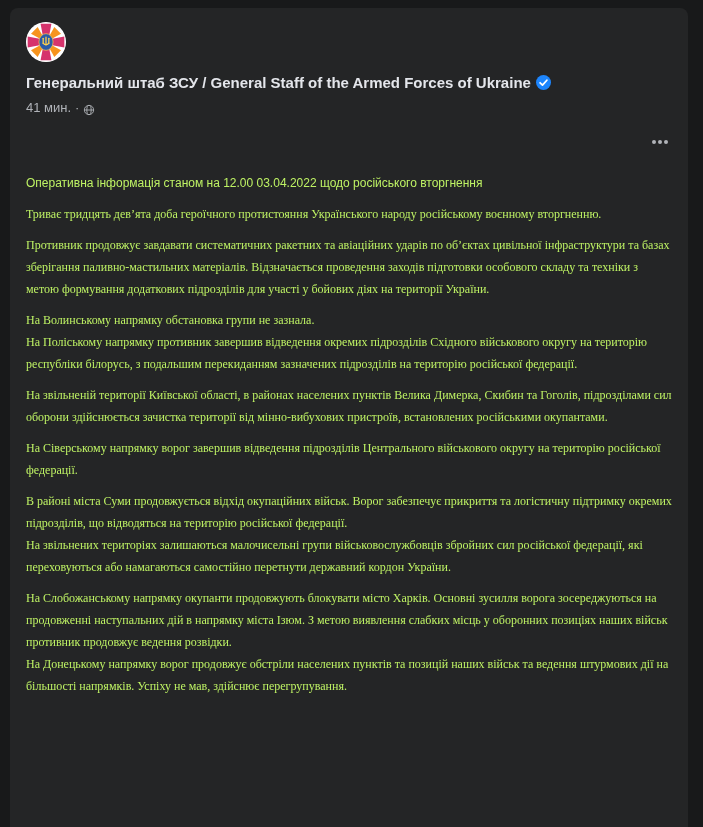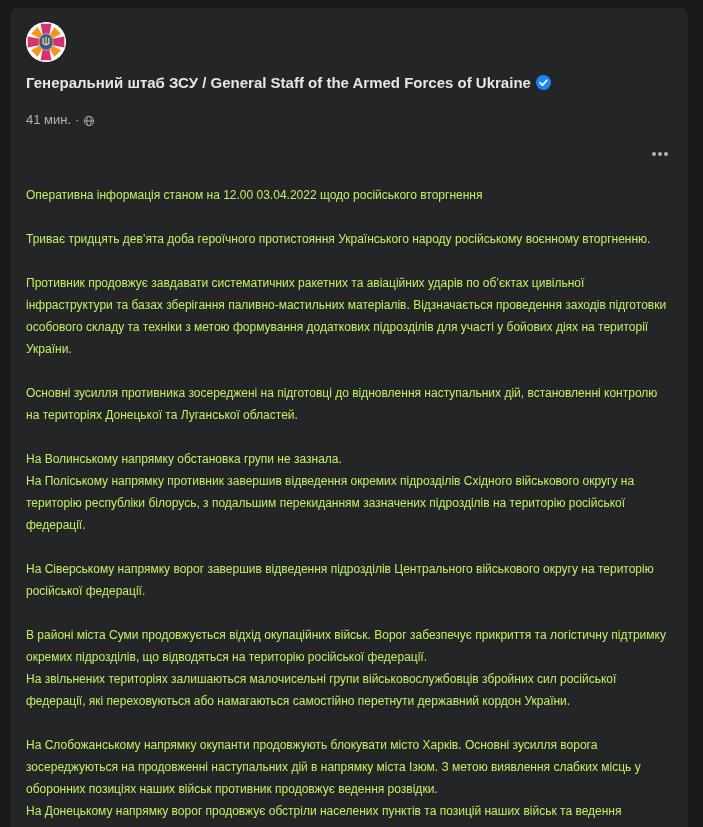--- a/index.html
+++ b/index.html
@@ -43,23 +43,23 @@
     font-weight: 700;
     line-height: 19px;
     text-decoration: none;
     white-space: nowrap;
     cursor: pointer;
   }
   .verified { display: inline-flex; width: 15px; height: 15px; flex: 0 0 15px; }
   .verified svg { width: 15px; height: 15px; }
   .meta-row {
     display: flex;
-    align-items: center;
+    align-items: flex-end;
     gap: 4px;
-    margin-top: 20px;
+    margin-top: 8px;
     color: #b0b3b8;
     font-size: 13px;
     line-height: 16px;
   }
   .timestamp { color: #b0b3b8; text-decoration: none; cursor: pointer; }
   .meta-sep { color: #b0b3b8; }
   .globe { display: inline-flex; width: 12px; height: 12px; margin-top: 1px; }
   .globe svg { width: 12px; height: 12px; }
   .menu-btn {
     margin-left: auto;
@@ -76,21 +76,21 @@
     margin-right: -6px;
   }
   .menu-btn svg { width: 20px; height: 20px; }
   .post-text {
     margin-top: 12px;
     color: #bef264;
     font-size: 12px;
     line-height: 22px;
   }
   .para { white-space: pre-line; }
-  .para + .para { margin-top: 22px; }
+  .para + .para { margin-top: 9px; font-family: Liberation Serif, serif; }
 </style>
 </head>
 <body>
 
 <article class="card">
 
   <header class="post-header">
 
     <a class="avatar">
       <svg viewBox="-24 -24 48 48" aria-hidden="true">
@@ -150,23 +150,23 @@
         <circle cx="16" cy="10" r="2"></circle>
       </svg>
     </button>
 
   </header>
 
   <div class="post-text">
       <div class="para">Оперативна інформація станом на 12.00 03.04.2022 щодо російського вторгнення</div>
       <div class="para">Триває тридцять дев’ята доба героїчного протистояння Українського народу російському воєнному вторгненню.</div>
       <div class="para">Противник продовжує завдавати систематичних ракетних та авіаційних ударів по об’єктах цивільної інфраструктури та базах зберігання паливно-мастильних матеріалів. Відзначається проведення заходів підготовки особового складу та техніки з метою формування додаткових підрозділів для участі у бойових діях на території України.</div>
-      <div class="para">Основні зусилля противника зосереджені на підготовці до відновлення наступальних дій, встановленні контролю на територіях Донецької та Луганської областей.</div>
       <div class="para">На Волинському напрямку обстановка групи не зазнала.
 На Поліському напрямку противник завершив відведення окремих підрозділів Східного військового округу на територію республіки білорусь, з подальшим перекиданням зазначених підрозділів на територію російської федерації.</div>
+      <div class="para">На звільненій території Київської області, в районах населених пунктів Велика Димерка, Скибин та Гоголів, підрозділами сил оборони здійснюється зачистка території від мінно-вибухових пристроїв, встановлених російськими окупантами.</div>
       <div class="para">На Сіверському напрямку ворог завершив відведення підрозділів Центрального військового округу на територію російської федерації.</div>
       <div class="para">В районі міста Суми продовжується відхід окупаційних військ. Ворог  забезпечує прикриття та логістичну підтримку окремих підрозділів, що відводяться на територію російської федерації.
 На звільнених територіях залишаються малочисельні групи військовослужбовців збройних сил російської федерації, які переховуються або намагаються самостійно перетнути державний кордон України.</div>
       <div class="para">На Слобожанському напрямку окупанти продовжують блокувати місто Харків. Основні зусилля ворога зосереджуються на продовженні наступальних дій в напрямку міста Ізюм. З метою виявлення слабких місць у оборонних позиціях наших військ противник продовжує ведення розвідки.
 На Донецькому напрямку ворог продовжує обстріли населених пунктів та позицій наших військ та ведення штурмових дії на більшості напрямків. Успіху не мав, здійснює перегрупування.</div>
     </div>
 
 </article>
 
 </body></html>

